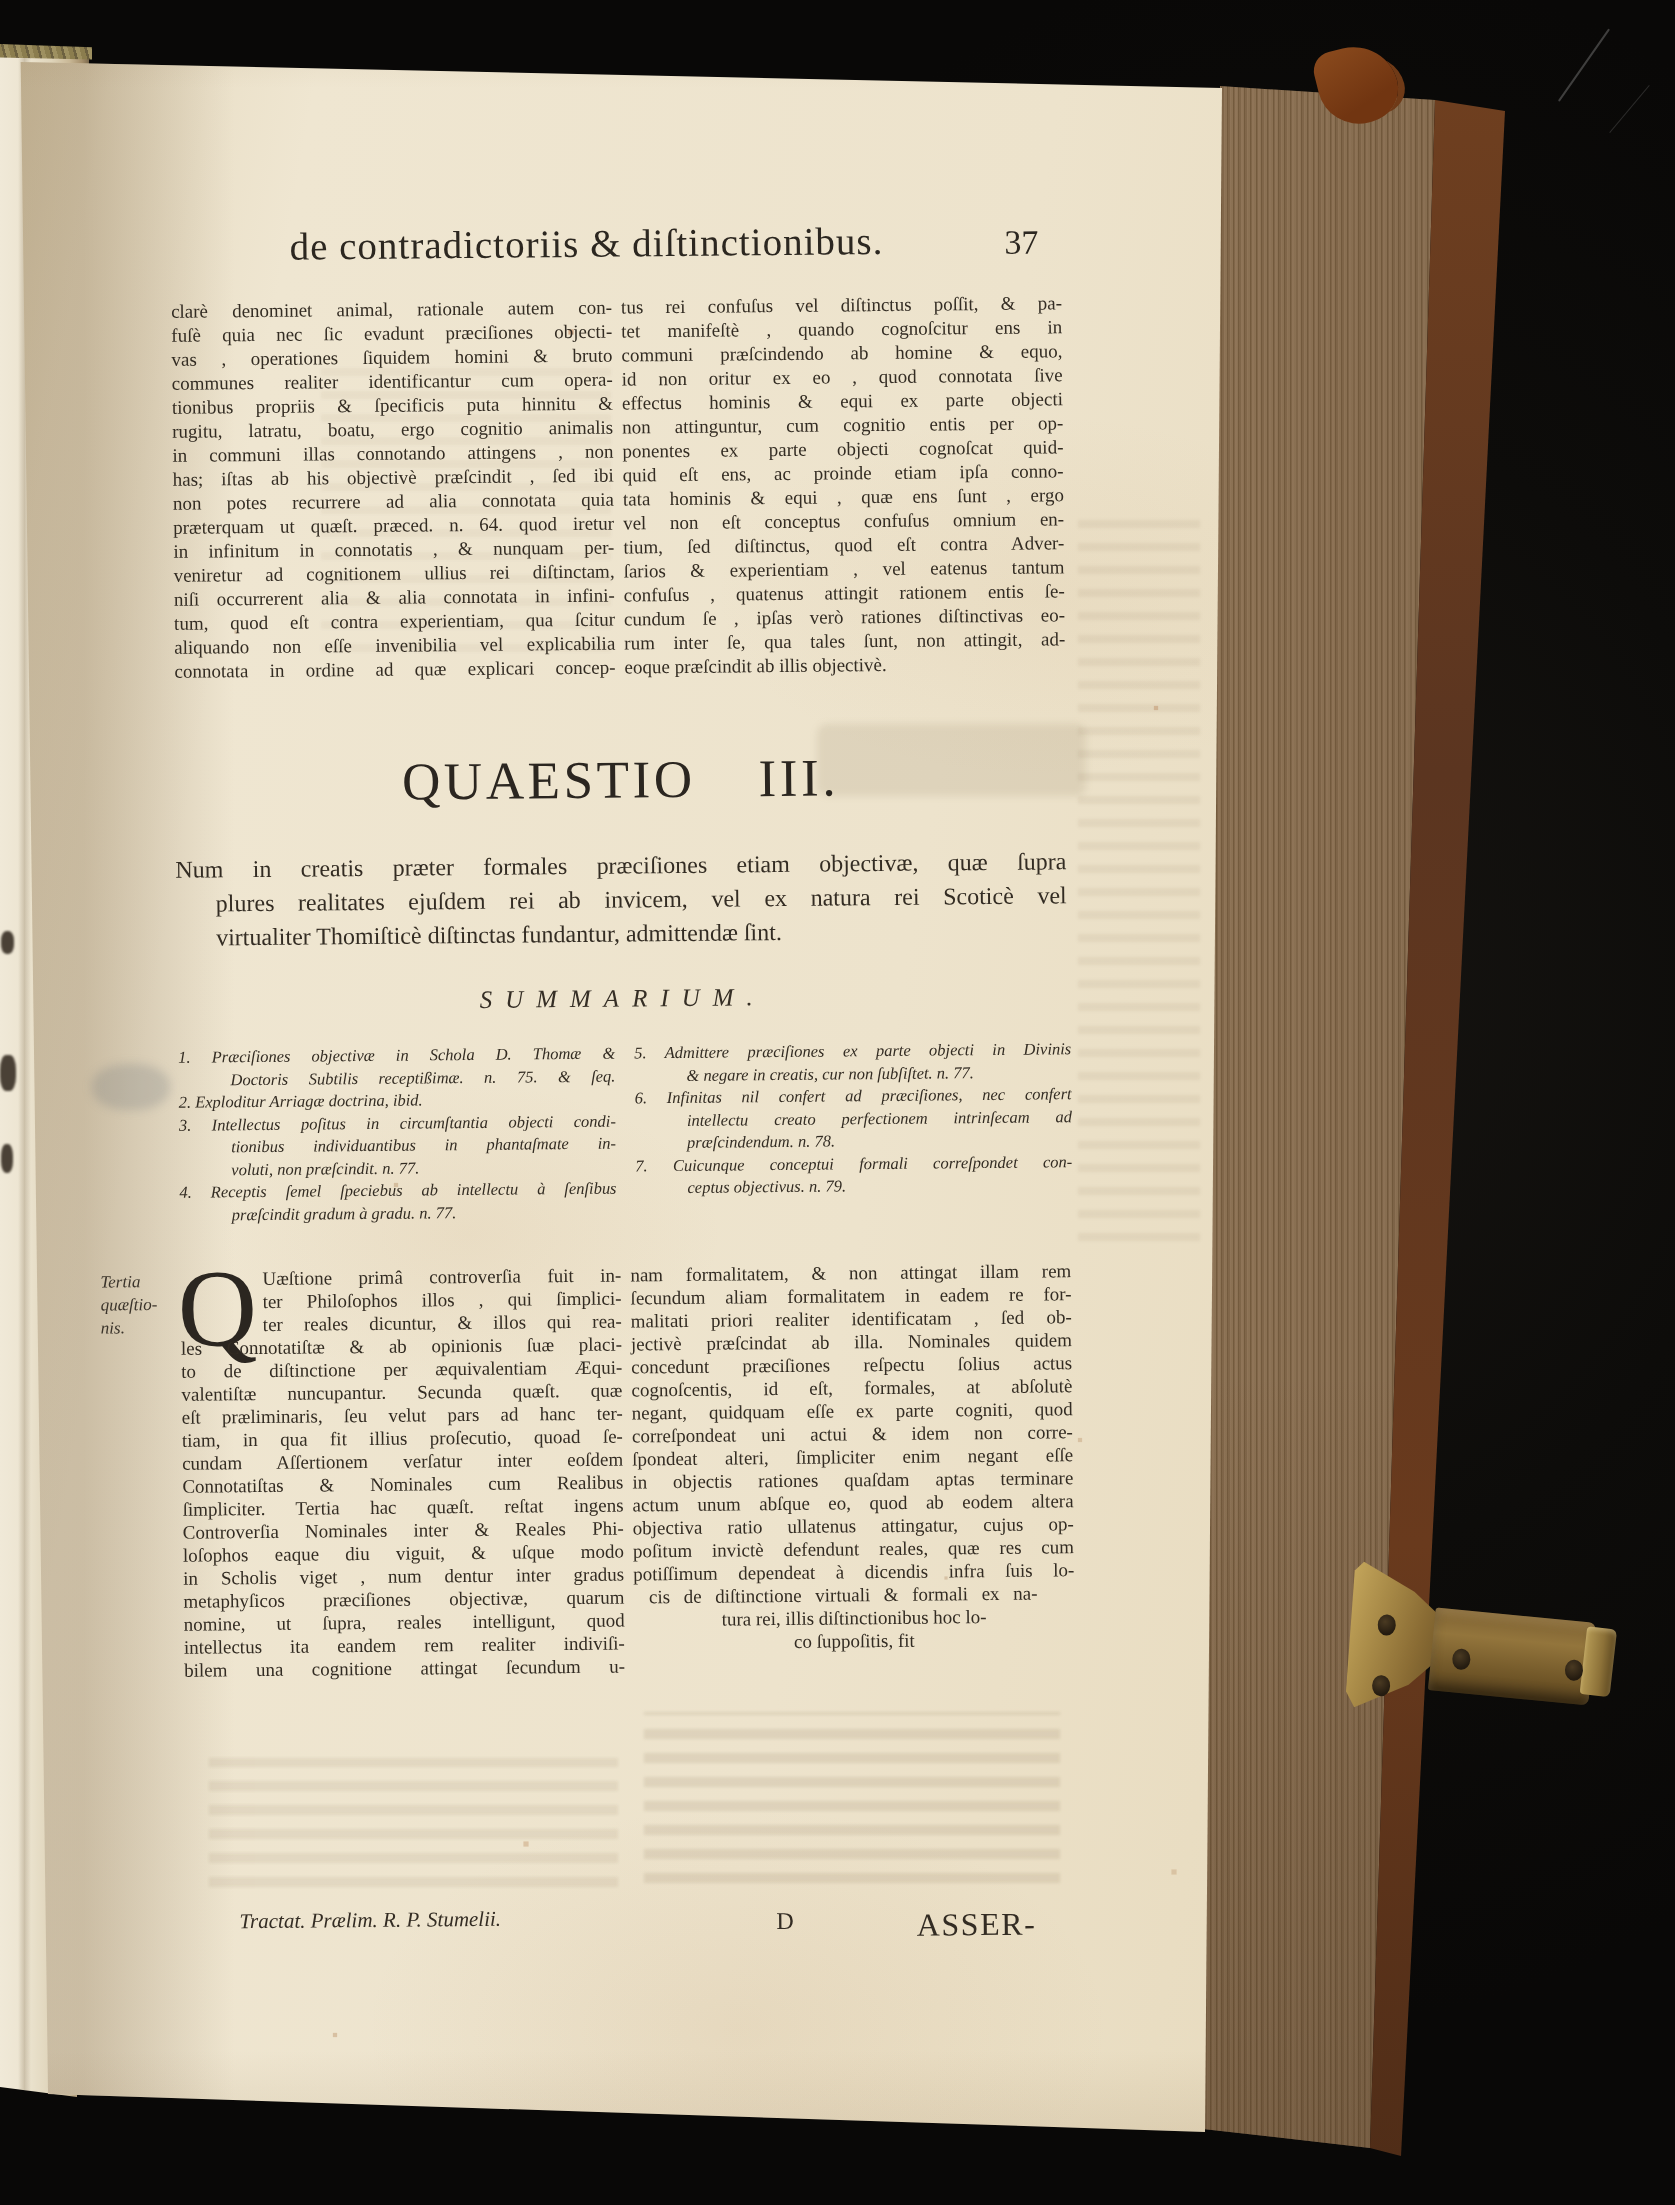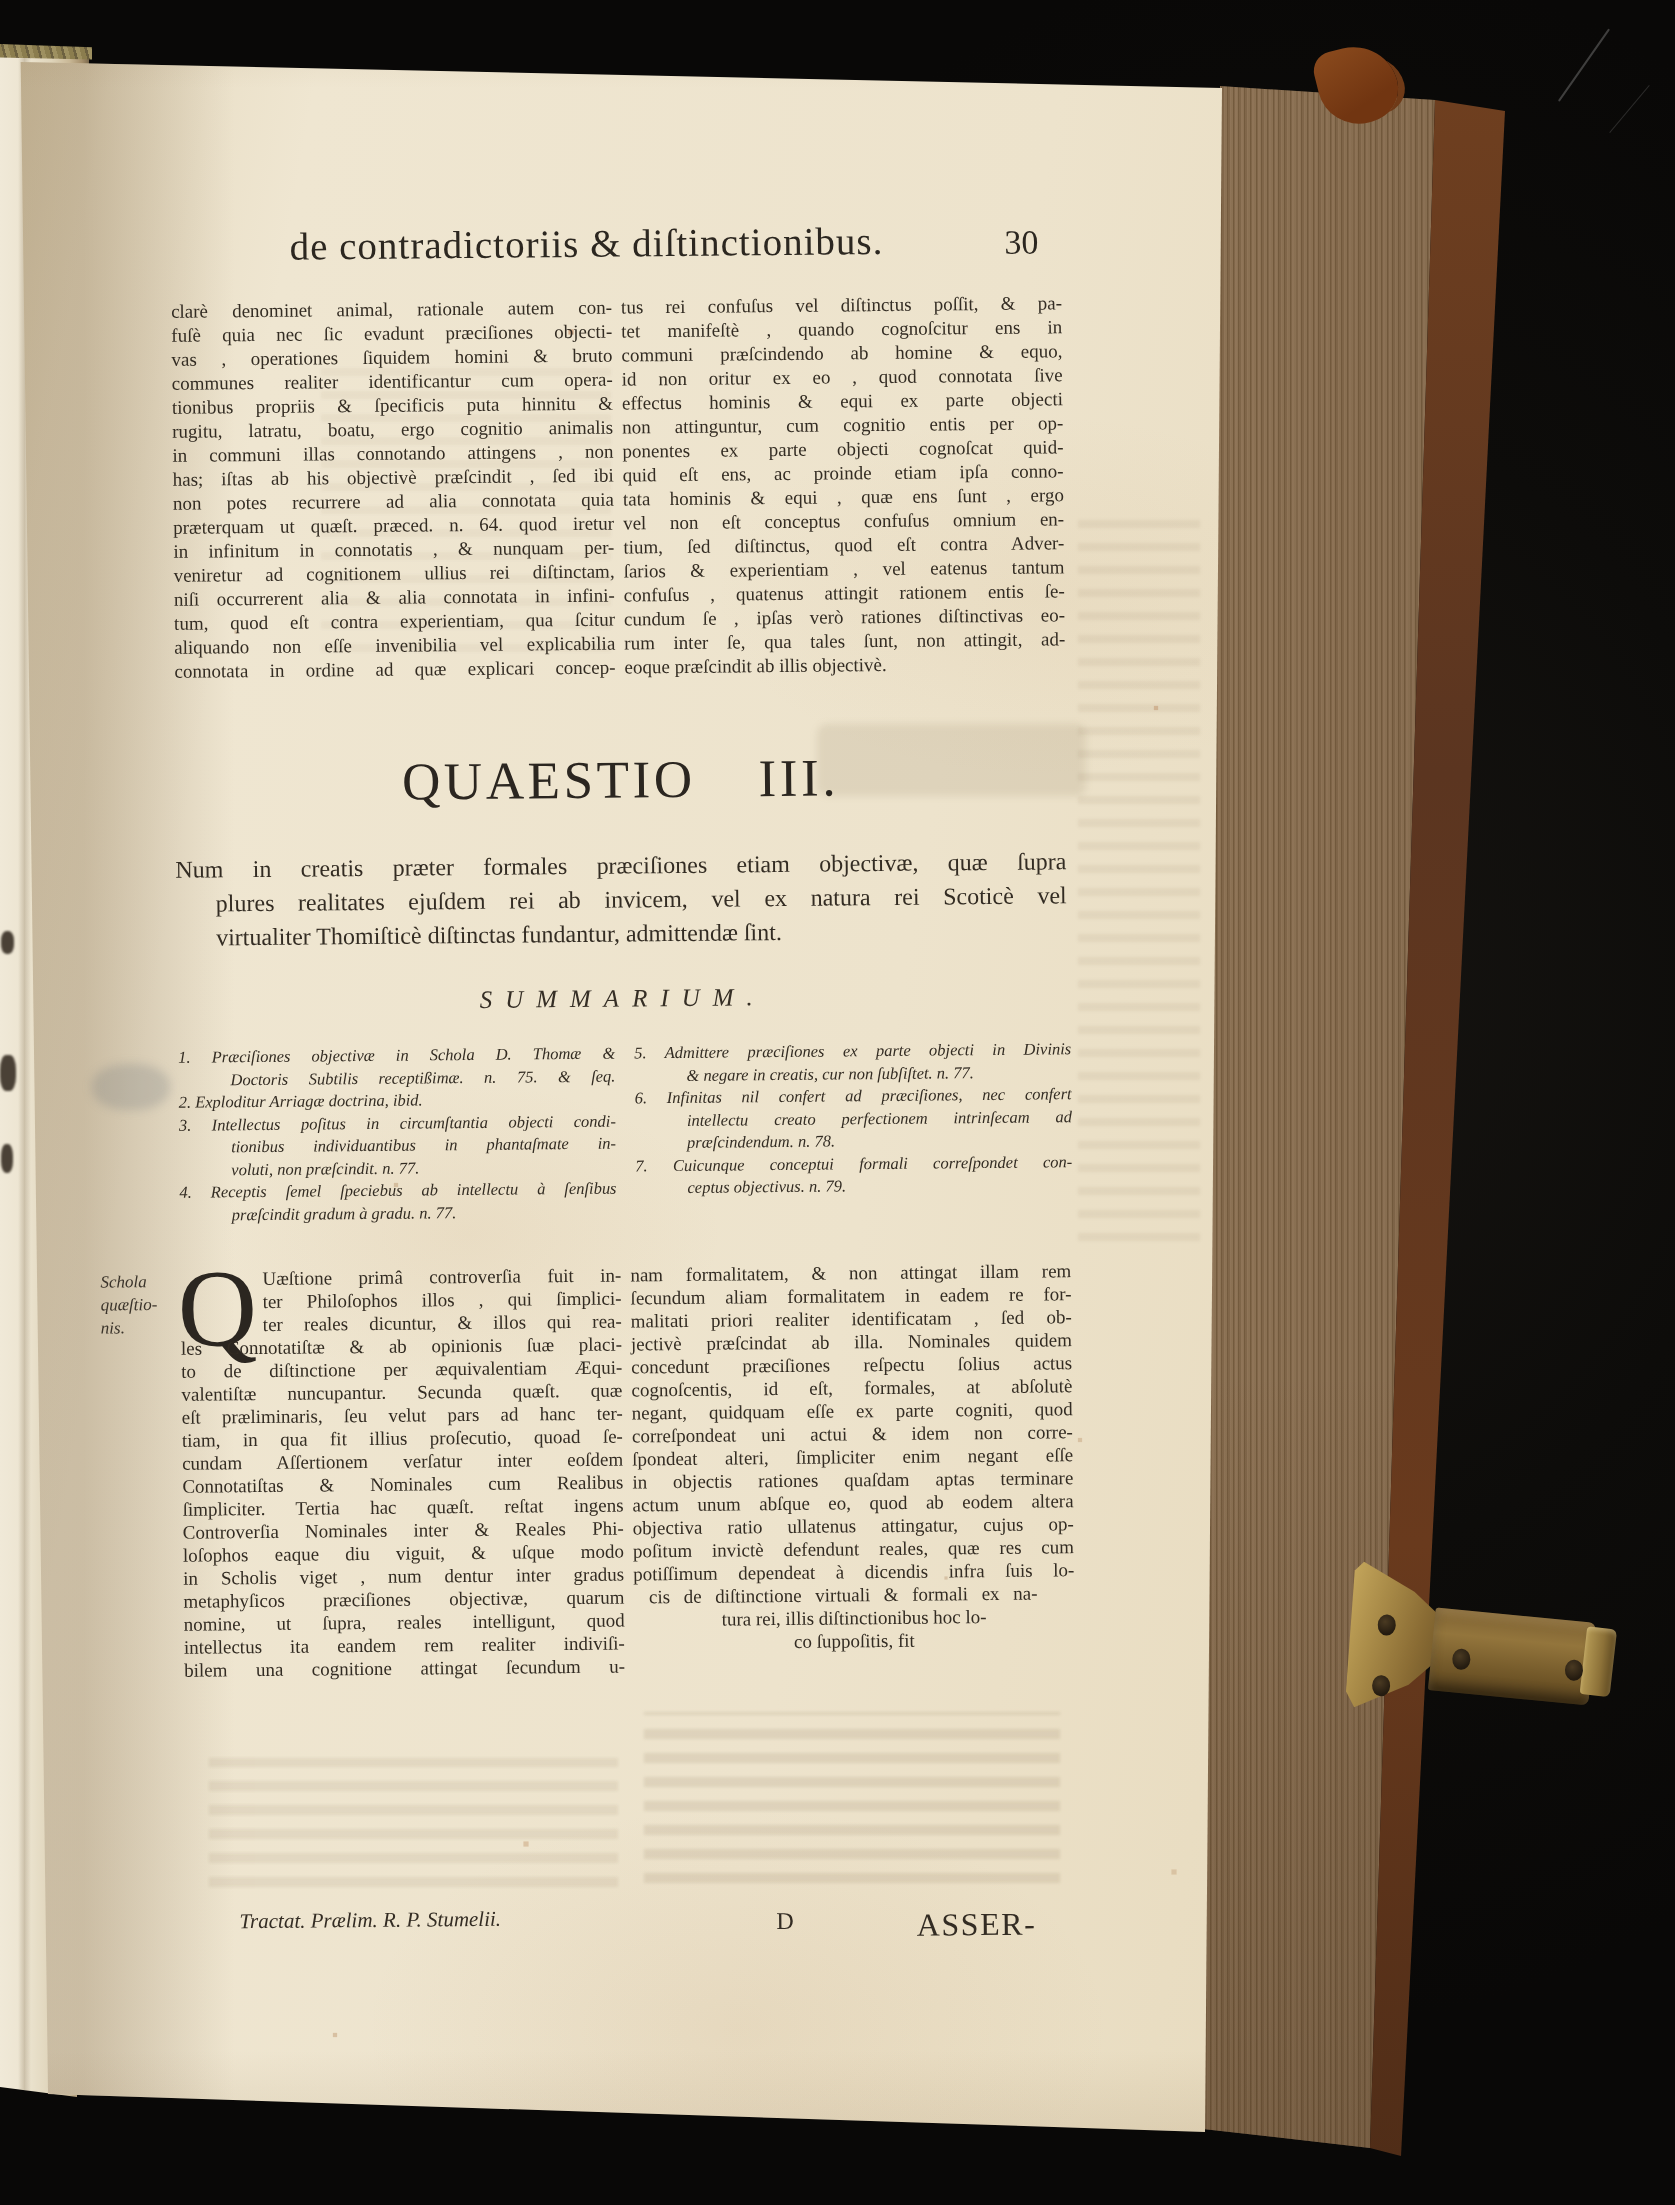--- a/index.html
+++ b/index.html
@@ -121,21 +121,21 @@
 
     <div class="ghost g-bar" style="left:817px;top:724px;width:269px;height:72px;"></div>
     <div class="ghost g-faint" style="left:1078px;top:507px;width:122px;height:734px;"></div>
     <div class="ghost g-lines" style="left:644px;top:1712px;width:416px;height:171px;"></div>
     <div class="ghost g-lines" style="left:209px;top:1758px;width:409px;height:129px;opacity:.8;"></div>
     <div class="ghost g-faint" style="left:321px;top:362px;width:290px;height:290px;opacity:.7;"></div>
     <div class="ghost g-smudge" style="left:92px;top:1064px;width:78px;height:46px;"></div>
 
     <div class="content">
       <div class="hdr">de contradictoriis &amp; diſtinctionibus.</div>
-      <div class="pagenum">30</div>
+      <div class="pagenum">37</div>
 
       <div class="coltop coltl">
           <div class="ln j">clarè denominet animal, rationale autem con-</div>
           <div class="ln j">fuſè quia nec ſic evadunt præciſiones objecti-</div>
           <div class="ln j">vas , operationes ſiquidem homini &amp; bruto</div>
           <div class="ln j">communes realiter identificantur cum opera-</div>
           <div class="ln j">tionibus propriis &amp; ſpecificis puta hinnitu &amp;</div>
           <div class="ln j">rugitu, latratu, boatu, ergo cognitio animalis</div>
           <div class="ln j">in communi illas connotando attingens , non</div>
           <div class="ln j">has; iſtas ab his objectivè præſcindit , ſed ibi</div>
@@ -189,21 +189,21 @@
           <div class="ln j">5.  Admittere præciſiones ex parte objecti in Divinis</div>
           <div class="ln ind">&amp; negare in creatis, cur non ſubſiſtet. n. 77.</div>
           <div class="ln j">6.  Infinitas nil confert ad præciſiones, nec confert</div>
           <div class="ln ind j">intellectu creato perfectionem intrinſecam ad</div>
           <div class="ln ind">præſcindendum. n. 78.</div>
           <div class="ln j">7.  Cuicunque conceptui formali correſpondet con-</div>
           <div class="ln ind">ceptus objectivus. n. 79.</div>
         </div>
 
       <div class="mnote">
-          <div class="ln">Schola</div>
+          <div class="ln">Tertia</div>
           <div class="ln">quæſtio-</div>
           <div class="ln">nis.</div>
         </div>
 
       <div class="dropcap">Q</div>
       <div class="bodyc bodyL">
           <div class="ln dc j">Uæſtione primâ controverſia fuit in-</div>
           <div class="ln dc j">ter Philoſophos illos , qui ſimplici-</div>
           <div class="ln dc j">ter reales dicuntur, &amp; illos qui rea-</div>
           <div class="ln j">les Connotatiſtæ &amp; ab opinionis ſuæ placi-</div>

